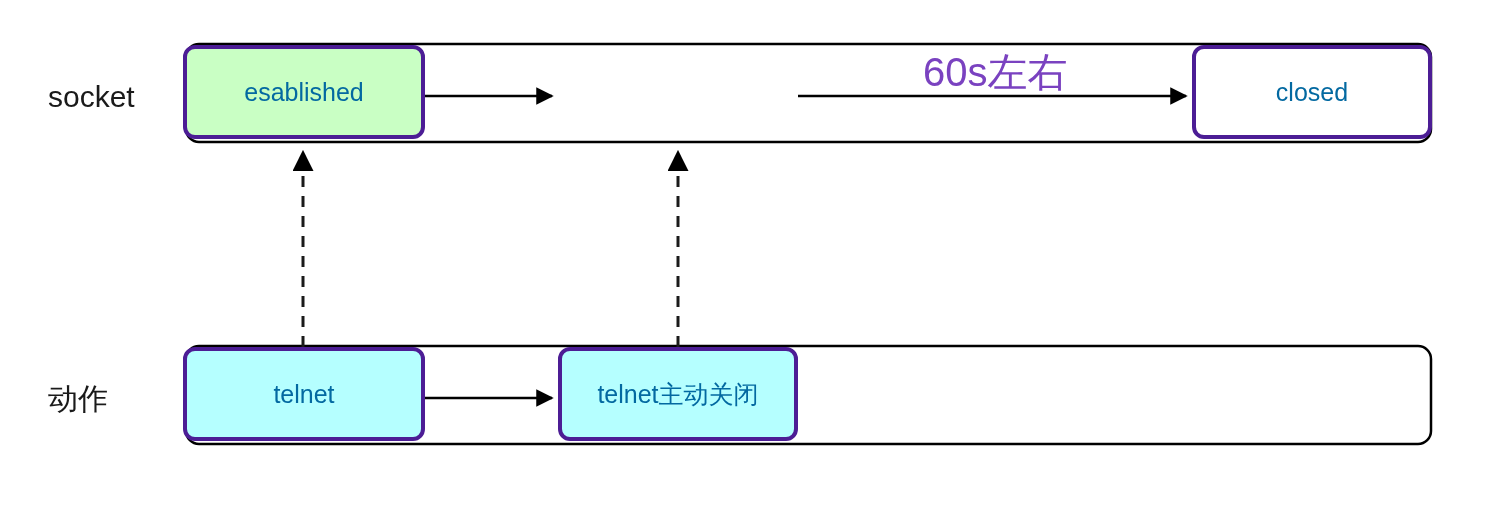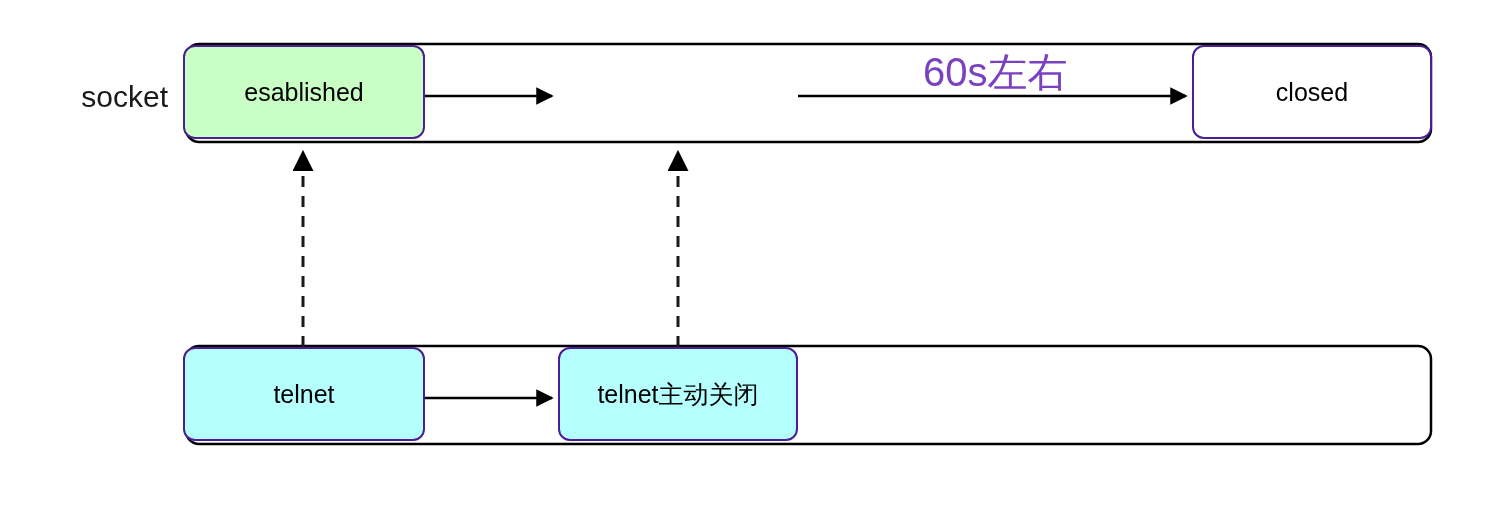--- a/index.html
+++ b/index.html
@@ -24,31 +24,31 @@
     width: 1504px;
     height: 506px;
     pointer-events: none;
   }
   .row-label {
     position: absolute;
     color: #1a1a1a;
     font-size: 30px;
     line-height: 1;
     white-space: nowrap;
-    text-align: right;
+    text-align: left;
   }
   .node {
     position: absolute;
     box-sizing: border-box;
-    border: 2px solid #4c1d95;
+    border: 4px solid #4c1d95;
     border-radius: 12px;
     display: flex;
     align-items: center;
     justify-content: center;
-    color: #000000;
+    color: #0369a1;
     font-size: 25px;
     line-height: 1;
     white-space: nowrap;
     z-index: 3;
   }
   .node.green  { background: #c9ffc4; }
   .node.pink   { background: #ffd9fb; }
   .node.cyan   { background: #b5ffff; }
   .node.plain  { background: #ffffff; }
   .edge-label {
@@ -79,20 +79,21 @@
 
     <line x1="425" y1="96" x2="552" y2="96" stroke="#000000" stroke-width="2.5" marker-end="url(#arrow-solid)"></line>
     <line x1="798" y1="96" x2="1186" y2="96" stroke="#000000" stroke-width="2.5" marker-end="url(#arrow-solid)"></line>
     <line x1="425" y1="398" x2="552" y2="398" stroke="#000000" stroke-width="2.5" marker-end="url(#arrow-solid)"></line>
 
     <line x1="303" y1="347" x2="303" y2="152" stroke="#1a1a1a" stroke-width="3" stroke-dasharray="11 9" marker-end="url(#arrow-dashed)"></line>
     <line x1="678" y1="347" x2="678" y2="152" stroke="#1a1a1a" stroke-width="3" stroke-dasharray="11 9" marker-end="url(#arrow-dashed)"></line>
   </svg>
 
   <div class="row-label" style="left:48px; top:82px; width:120px;">socket</div>
+  <div class="row-label" style="left:48px; top:384px; width:120px;">动作</div>
 
   <div class="node green" style="left:183px; top:45px; width:242px; height:94px;">esablished</div>
   <div class="node plain" style="left:1192px; top:45px; width:240px; height:94px;">closed</div>
 
   <div class="node cyan" style="left:183px; top:347px; width:242px; height:94px;">telnet</div>
   <div class="node cyan" style="left:558px; top:347px; width:240px; height:94px;">telnet主动关闭</div>
 
   <div class="edge-label" style="left:923px; top:52px; color:#7a42c0;">60s左右</div>
 
 </div>

